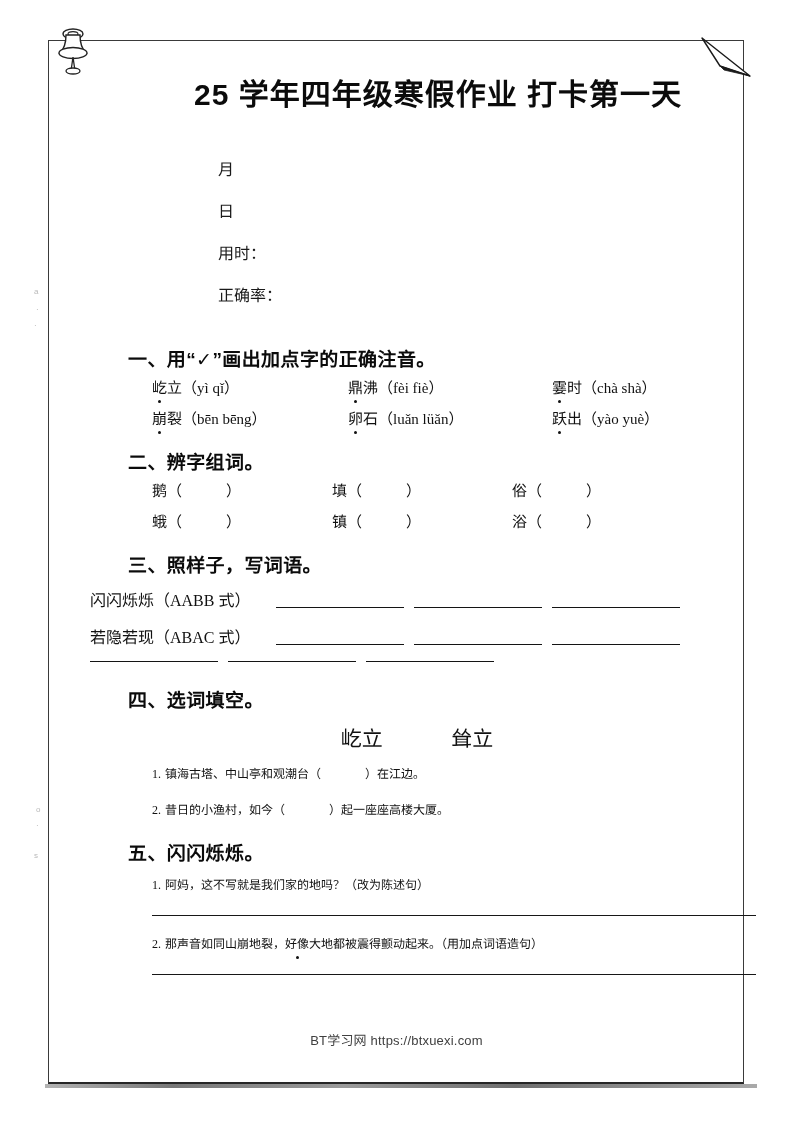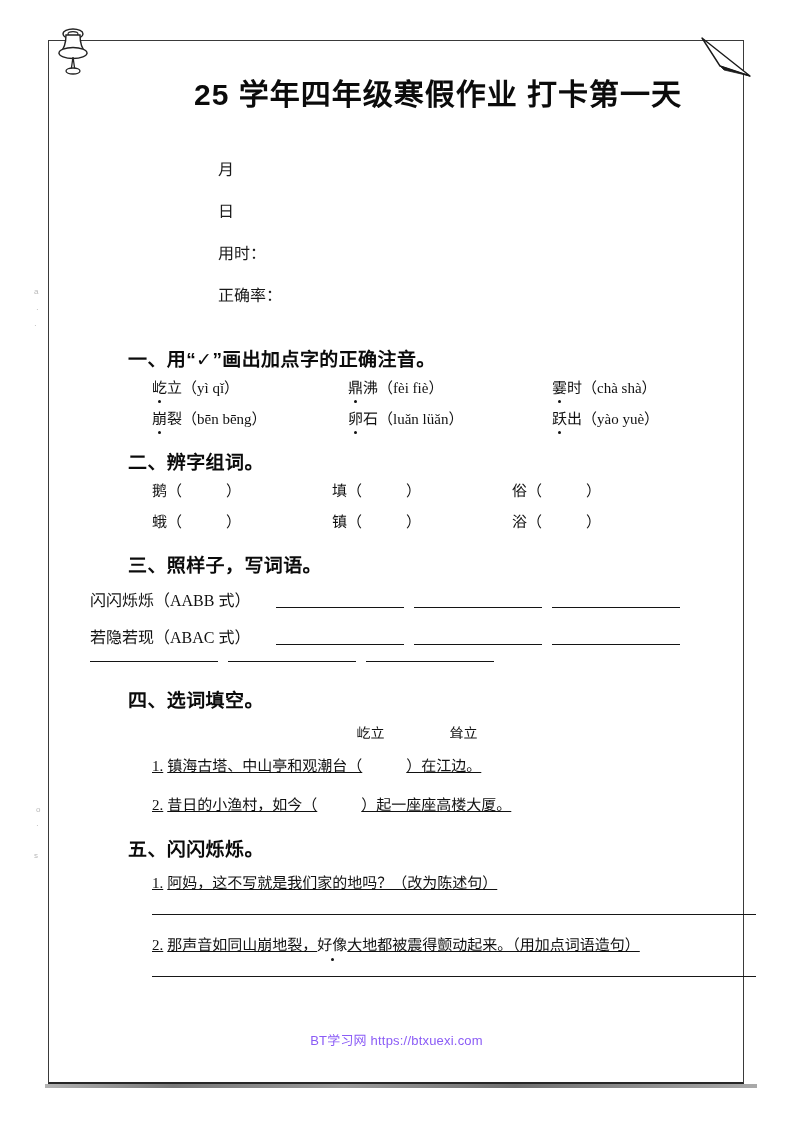--- a/index.html
+++ b/index.html
@@ -158,53 +158,52 @@
     margin-bottom: 3px;
   }
   .rule.r1 { width: 128px; }
   .rule.r2 { width: 128px; }
   .rule.r3 { width: 128px; margin-right: 0; }
 
   
   .wordbank {
     padding-left: 62px;
     margin: 10px 0 12px 0;
-    font-size: 14px;
+    font-size: 21px;
     text-align: center;
     padding-right: 104px;
   }
   .wordbank .w { display: inline-block; }
   .wb-gap { display: inline-block; width: 58px; }
 
   .numbered {
     padding-left: 62px;
-    font-size: 15px;
+    font-size: 12px;
     margin-bottom: 18px;
     white-space: nowrap;
-    text-decoration: underline;
   }
   .numbered .idx { margin-right: 4px; }
 
   
   .answer-rule {
     margin: 22px 0 18px 62px;
     width: 604px;
     height: 0;
     border-bottom: 1.8px solid #171717;
   }
 
   .footer-wm {
     position: absolute;
     left: 0;
     top: 1030px;
     width: 793px;
     text-align: center;
     font-family: "Liberation Sans", "DejaVu Sans", sans-serif;
     font-size: 13px;
-    color: #8b5cf6;
+    color: #404040;
     letter-spacing: .2px;
   }
 </style>
 </head>
 <body>
 
 <div id="sheet"></div>
 
 <div id="pushpin">
   <svg viewBox="0 0 46 58" width="46" height="58">

